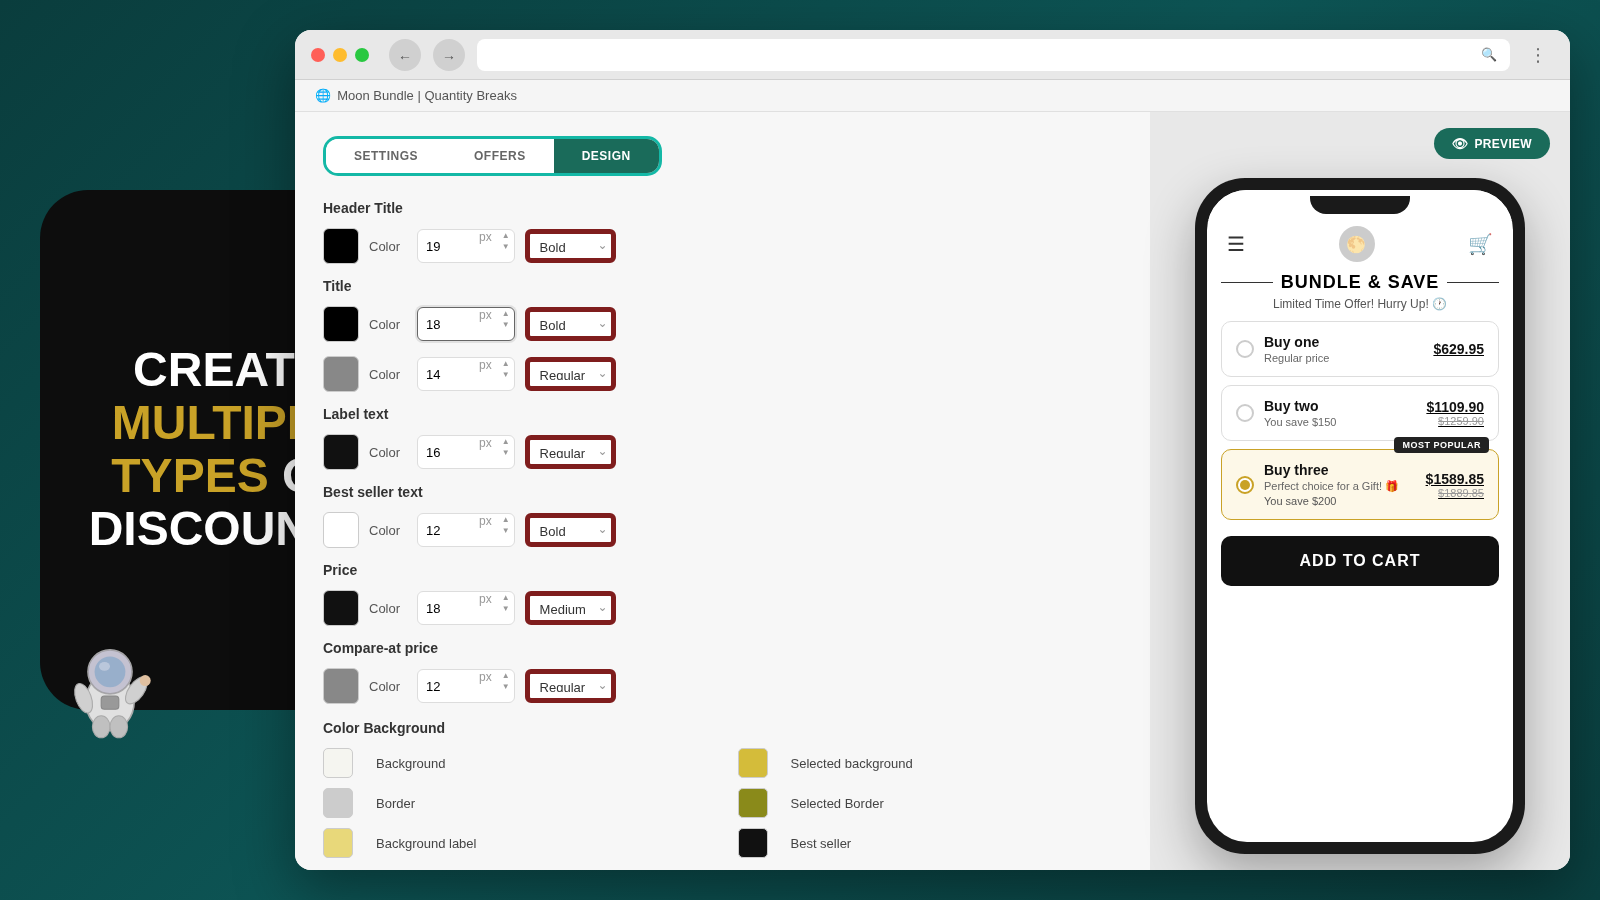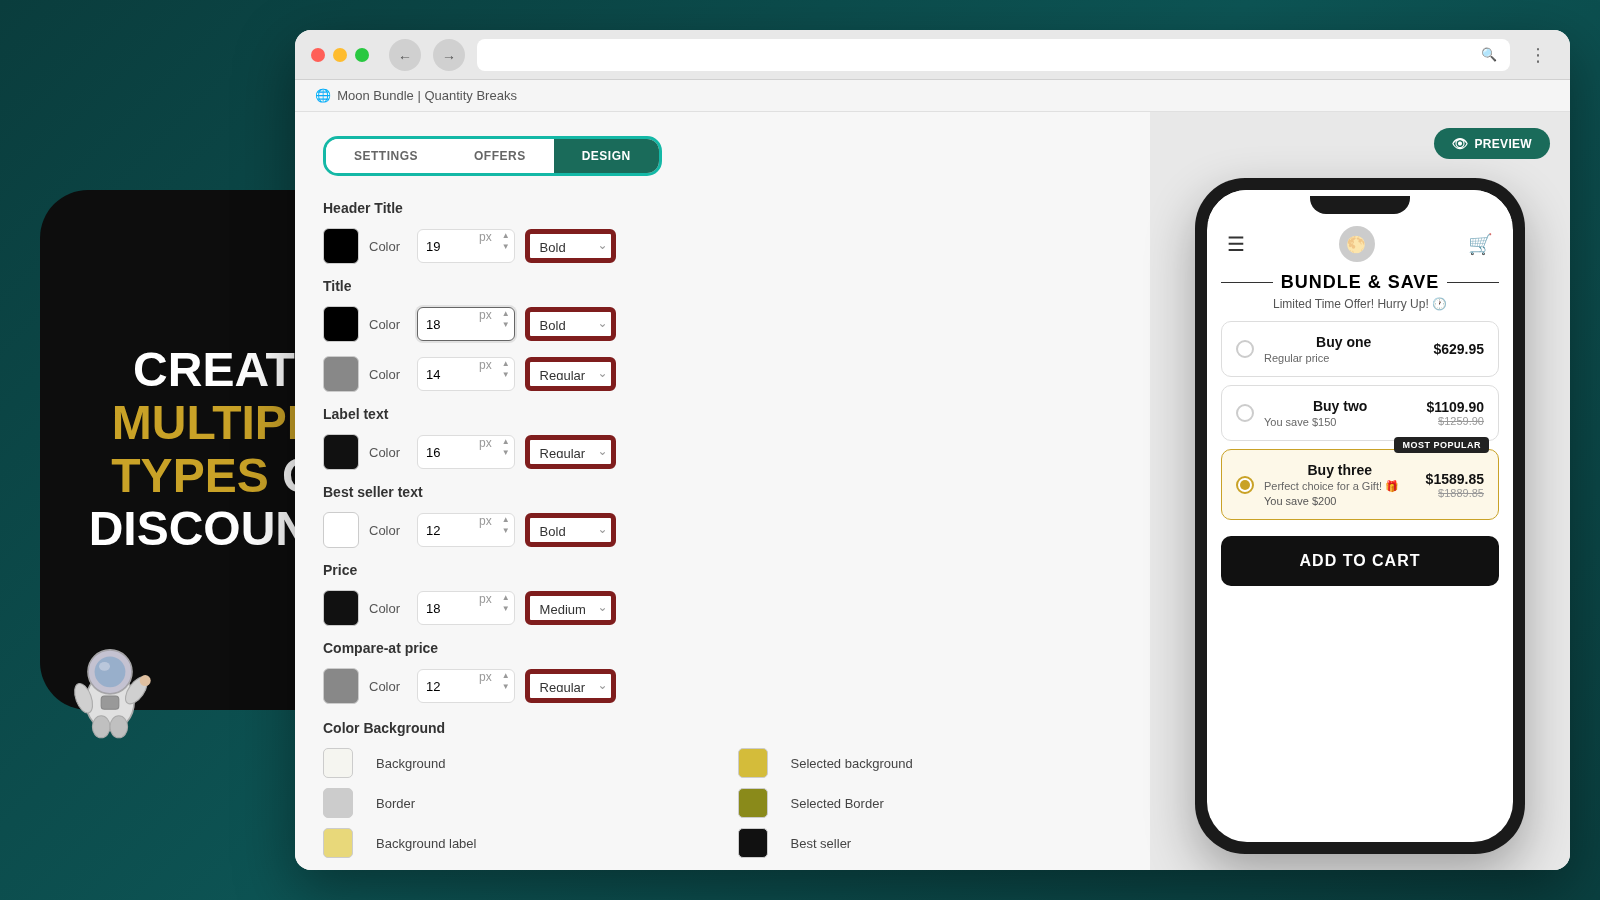--- a/index.html
+++ b/index.html
@@ -398,24 +398,24 @@
       border-color: #c9a227;
       background: white;
     }
     .radio-btn.checked::after {
       content: '';
       width: 10px; height: 10px;
       border-radius: 50%;
       background: #c9a227;
     }
     .bundle-info { flex: 1; }
-    .bundle-name { font-size: 14px; font-weight: 700; color: #111; text-align: center; }
+    .bundle-name { font-size: 14px; font-weight: 700; color: #111; }
     .bundle-desc { font-size: 11px; color: #666; margin-top: 2px; }
     .bundle-desc-2 { font-size: 11px; color: #555; margin-top: 2px; }
-    .bundle-price-col { text-align: right; }
+    .bundle-price-col { text-align: right; text-decoration: underline; }
     .bundle-price { font-size: 14px; font-weight: 700; color: #111; }
     .bundle-compare { font-size: 11px; color: #999; text-decoration: line-through; }
 
     .most-popular-badge {
       position: absolute;
       top: -12px;
       right: 10px;
       background: #222;
       color: white;
       font-size: 9px;

